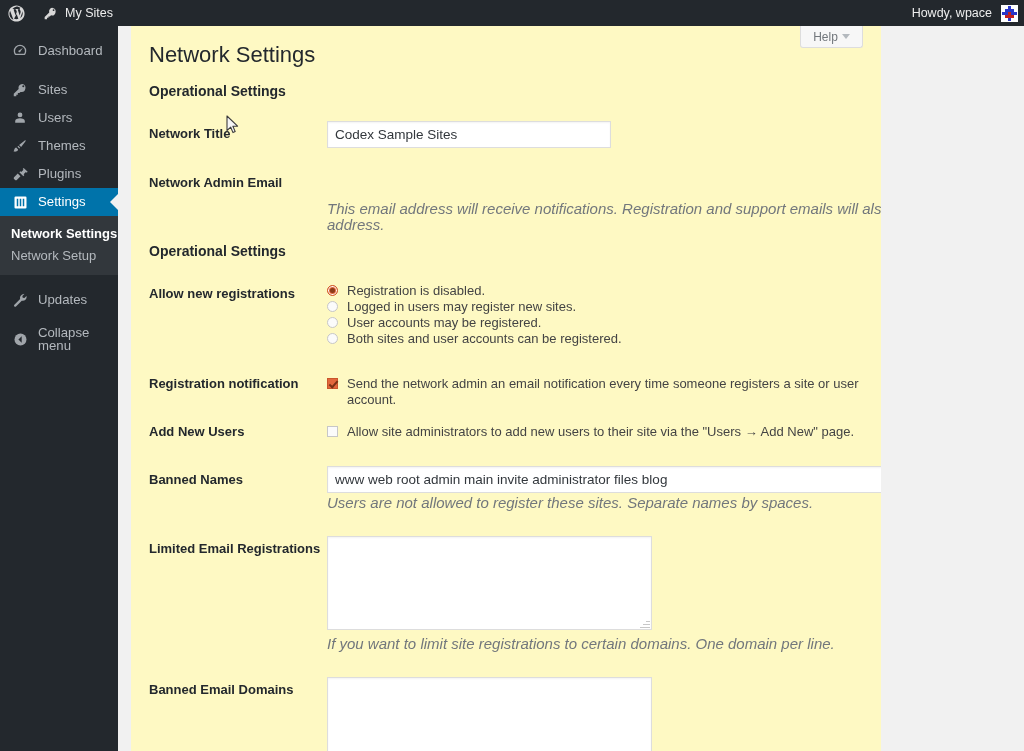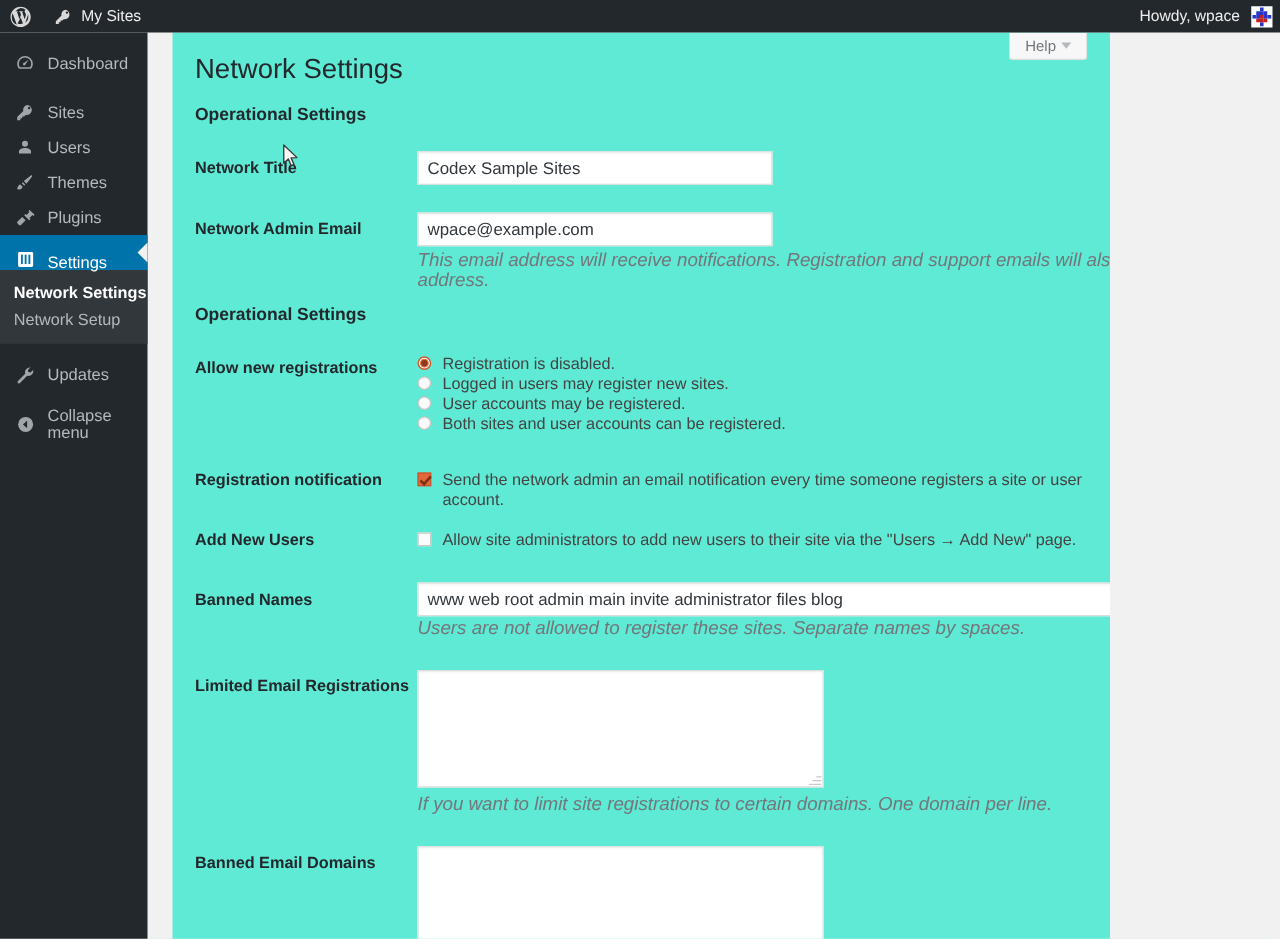--- a/index.html
+++ b/index.html
@@ -59,21 +59,20 @@
     height: 28px;
     padding-left: 11px;
     color: #b4b9be;
     gap: 9px;
   }
   .menu-item.top-gap { margin-top: 11px; }
   .menu-item .mlabel { line-height: 1; }
   .menu-item.current {
     background: #0073aa;
     color: #fff;
-    align-items: flex-end;
   }
   .menu-item.current .mlabel { color: #fff; }
   .menu-item.current .ico svg, .menu-item.current .ico { color: #fff; }
   .menu-arrow {
     position: absolute; right: 0; top: 50%;
     transform: translateY(-50%);
     width: 0; height: 0;
     border-top: 8px solid transparent;
     border-bottom: 8px solid transparent;
     border-right: 8px solid #f1f1f1;
@@ -92,23 +91,23 @@
   .ico {
     width: 18px; height: 18px;
     display: inline-flex; align-items: center; justify-content: center;
     color: #a0a5aa;
     flex: 0 0 18px;
   }
   .collapse .ico { color: #a0a5aa; }
 
   
   #content {
-    position: absolute; top: 26px; left: 138px;
+    position: absolute; top: 26px; left: 131px;
     width: 750px; height: 725px;
-    background: #5eead4;
+    background: #fef9c3;
     overflow: hidden;
   }
   #help-btn {
     position: absolute; top: 0px; right: 18px;
     width: 63px; height: 22px;
     background: #f7f7f7;
     border: 1px solid #ddd;
     border-top: none;
     border-radius: 0 0 3px 3px;
     color: #72777c;
@@ -398,23 +397,20 @@
   <h1 class="page-title">Network Settings</h1>
 
   <h3 class="section-title" style="top:56px;">Operational Settings</h3>
 
   <div class="rowlabel" style="top:100px;">Network Title</div>
   <div class="field" style="top:95px;">
     <input class="txt" style="width: 284px;" type="text" value="Codex Sample Sites">
   </div>
 
   <div class="rowlabel" style="top:149px;">Network Admin Email</div>
-  <div class="field" style="top:144px;">
-    <input class="txt" style="width: 284px;" type="text" value="wpace@example.com">
-  </div>
   <div class="desc" style="left:196px; top:175px; width:680px;">This email address will receive notifications. Registration and support emails will also come from this address.</div>
 
   <h3 class="section-title" style="top:216px;">Operational Settings</h3>
 
   <div class="rowlabel" style="top:260px;">Allow new registrations</div>
   <div class="field" style="top:257px;">
     <div class="opt">
       <span class="radio checked"></span>
       <span class="lbl">Registration is disabled.</span>
     </div>

